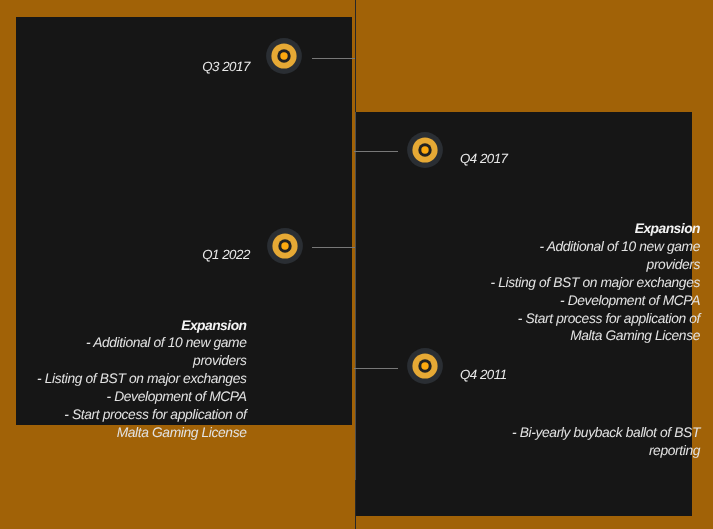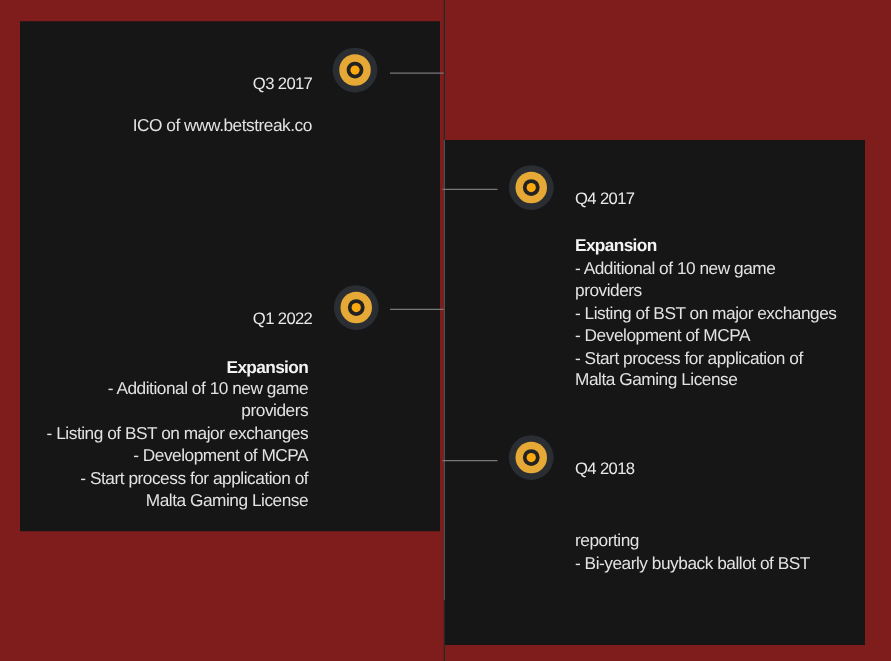--- a/index.html
+++ b/index.html
@@ -10,44 +10,41 @@
   .card{position:absolute;background:#161616;}
   .card-left{left:16px;top:17px;width:336px;height:408px;}
   .card-right{left:356px;top:112px;width:336px;height:404px;}
   .axis{position:absolute;left:355px;top:0;width:1px;height:529px;background:#282828;}
   .axis-thumb{position:absolute;left:355px;top:112px;width:1px;height:368px;background:#4f4f4f;}
   .icon{position:absolute;width:40px;height:40px;display:block;}
   .conn{position:absolute;height:1px;background:#787878;}
   .lbl{position:absolute;color:#e9e9e9;font-size:13.3px;letter-spacing:-0.5px;white-space:nowrap;}
   .blk{position:absolute;color:#e2e2e2;font-size:13.8px;letter-spacing:-0.37px;line-height:17.88px;}
   .ra{text-align:right;}
-  .la{text-align:left;}
-  .bold{font-weight:bold;color:#f3f3f3;letter-spacing:-0.5px;}
+  .la{text-align:right;}
+  .bold{font-weight:bold;color:#f3f3f3;letter-spacing:-0.5px;margin-top:32px;}
 </style>
 </head>
 <body style="background: rgb(10, 10, 10);">
 
-<div class="stage" style="background: #7f1d1d;">
+<div class="stage" style="background: #a16207; font-style: italic;">
 
   <div class="card card-left" style="background: rgb(22, 22, 22);"></div>
   <div class="card card-right" style="background: rgb(22, 22, 22);"></div>
   <div class="axis" style="background: rgb(40, 40, 40);"></div>
   <div class="axis-thumb" style="background: rgb(79, 79, 79);"></div>
 
   <div class="conn" style="left: 312px; top: 58.4px; width: 42.5px; background: rgb(120, 120, 120);"></div>
   <svg class="icon" style="left:264px;top:36.2px;" viewBox="0 0 40 40" aria-hidden="true">
       <circle cx="20" cy="20" r="17.9" fill="#2a2e33"></circle>
       <circle cx="20" cy="20" r="12.6" fill="#e6a935"></circle>
       <circle cx="20" cy="20" r="6.7" fill="#222222"></circle>
       <circle cx="20" cy="20" r="3.7" fill="#fca90f"></circle>
     </svg>
   <div class="lbl ra" style="left: 120px; top: 58.5px; width: 129.8px; color: rgb(233, 233, 233);">Q3 2017</div>
-  <div class="blk ra" style="left:20px;top:91.6px;width:229.5px;">
-      <div>ICO of www.betstreak.co</div>
-    </div>
 
   <div class="conn" style="left: 354px; top: 150.5px; width: 44px; background: rgb(120, 120, 120);"></div>
   <svg class="icon" style="left:405px;top:129.5px;" viewBox="0 0 40 40" aria-hidden="true">
       <circle cx="20" cy="20" r="17.9" fill="#2a2e33"></circle>
       <circle cx="20" cy="20" r="12.6" fill="#e6a935"></circle>
       <circle cx="20" cy="20" r="6.7" fill="#222222"></circle>
       <circle cx="20" cy="20" r="3.7" fill="#fca90f"></circle>
     </svg>
   <div class="lbl la" style="left: 460px; top: 151px; color: rgb(233, 233, 233);">Q4 2017</div>
   <div class="blk la" style="left:460px;top:188.2px;width:240px;">
@@ -78,19 +75,19 @@
       <div>Malta Gaming License</div>
     </div>
 
   <div class="conn" style="left: 354px; top: 367.5px; width: 44px; background: rgb(120, 120, 120);"></div>
   <svg class="icon" style="left:405px;top:346.4px;" viewBox="0 0 40 40" aria-hidden="true">
       <circle cx="20" cy="20" r="17.9" fill="#2a2e33"></circle>
       <circle cx="20" cy="20" r="12.6" fill="#e6a935"></circle>
       <circle cx="20" cy="20" r="6.7" fill="#222222"></circle>
       <circle cx="20" cy="20" r="3.7" fill="#fca90f"></circle>
     </svg>
-  <div class="lbl la" style="left: 460px; top: 367px; color: rgb(233, 233, 233);">Q4 2018</div>
+  <div class="lbl la" style="left: 460px; top: 367px; color: rgb(233, 233, 233);">Q4 2011</div>
   <div class="blk la" style="left:460px;top:423.7px;width:240px;">
+      <div>- Bi-yearly buyback ballot of BST</div>
       <div>reporting</div>
-      <div>- Bi-yearly buyback ballot of BST</div>
     </div>
 
 </div>
 
 </body></html>

